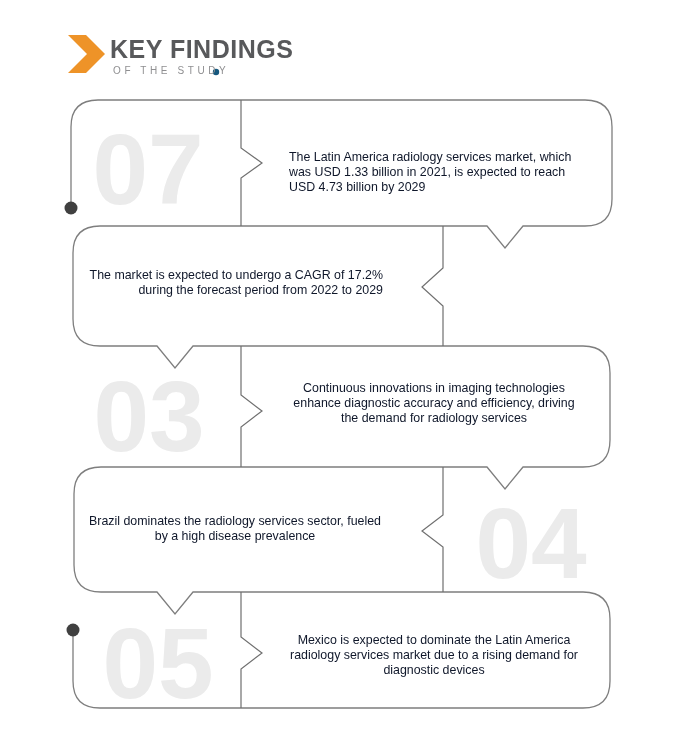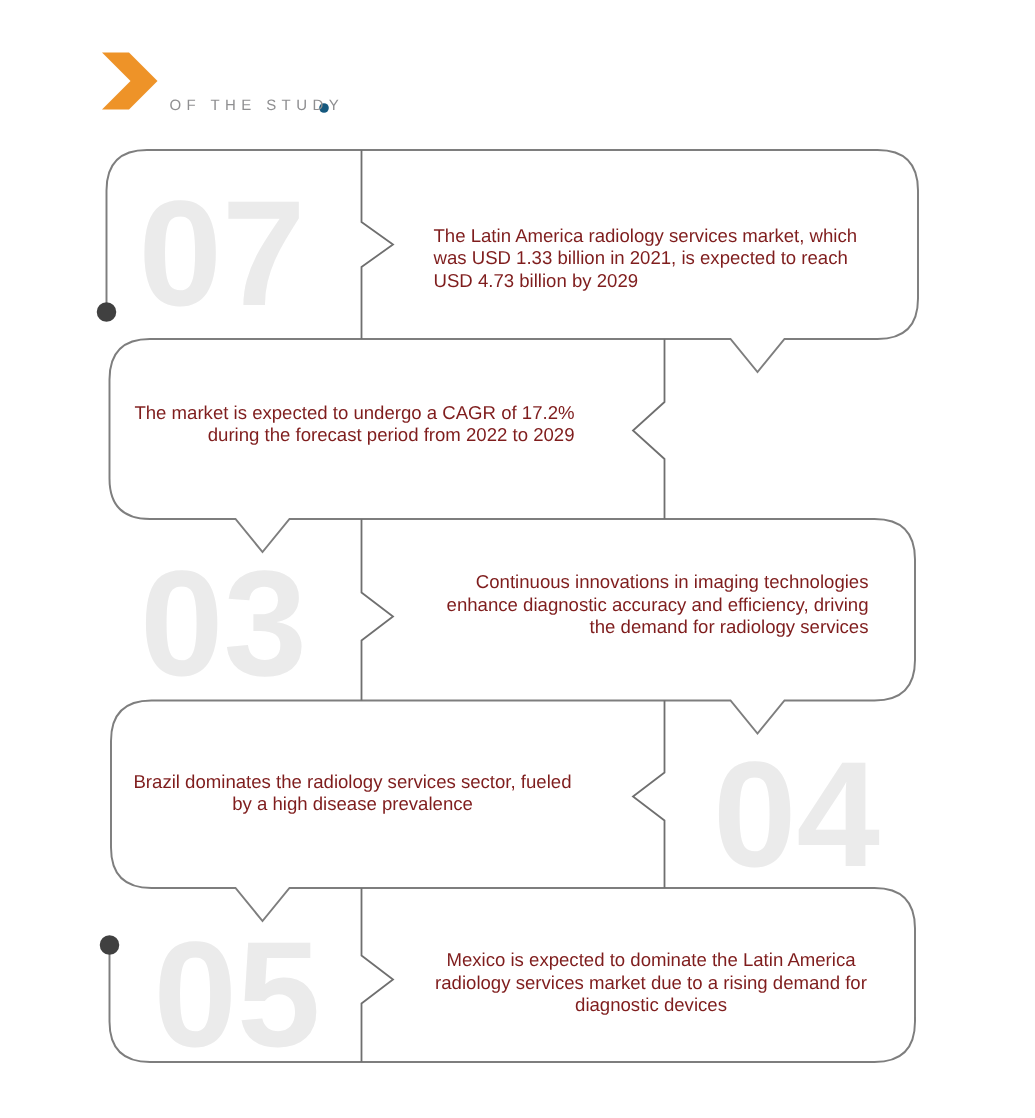--- a/index.html
+++ b/index.html
@@ -27,25 +27,25 @@
     color:#EBEBEB;user-select:none;
   }
   .n1{left:48px;top:119px;}
   .n2{left:431px;top:252px;}
   .n3{left:49px;top:366px;}
   .n4{left:431px;top:493px;}
   .n5{left:58px;top:613px;}
   .finding-text{
     position:absolute;
     font-size:12.4px;line-height:15px;
-    color:#7f1d1d;
+    color:#0f172a;
   }
   .t1{left:289px;top:150px;width:290px;text-align:left;}
   .t2{left:87px;top:268px;width:296px;text-align:right;}
-  .t3{left:289px;top:381px;width:290px;text-align:right;}
+  .t3{left:289px;top:381px;width:290px;text-align:center;}
   .t4{left:87px;top:514px;width:296px;text-align:center;}
   .t5{left:289px;top:633px;width:290px;text-align:center;}
 </style>
 </head>
 <body>
 
 <div class="canvas">
 
   <svg class="outline-svg" width="690" height="745" viewBox="0 0 690 745">
 
@@ -75,20 +75,21 @@
     <path d="M 241 592 L 241 637 L 262 653 L 241 669 L 241 708" fill="none" stroke="#6F6F6F" stroke-width="1.2"></path>
 
     <circle cx="71" cy="208" r="6.5" fill="#404040"></circle>
     <circle cx="73" cy="630" r="6.5" fill="#404040"></circle>
 
     <polygon points="68,35 86,35 105,54 86,73 68,73 87,54" fill="#EE9328"></polygon>
 
     <circle cx="216" cy="72" r="3.2" fill="#15587E"></circle>
   </svg>
 
+  <div class="page-title">KEY FINDINGS</div>
   <div class="page-subtitle">OF THE STUDY</div>
 
   <div class="finding-number n1">07</div>
   <div class="finding-number n3">03</div>
   <div class="finding-number n4">04</div>
   <div class="finding-number n5">05</div>
 
   <div class="finding-text t1">The Latin America radiology services market, which was USD 1.33 billion in 2021, is expected to reach USD 4.73 billion by 2029</div>
   <div class="finding-text t2">The market is expected to undergo a CAGR of 17.2% during the forecast period from 2022 to 2029</div>
   <div class="finding-text t3">Continuous innovations in imaging technologies enhance diagnostic accuracy and efficiency, driving the demand for radiology services</div>

